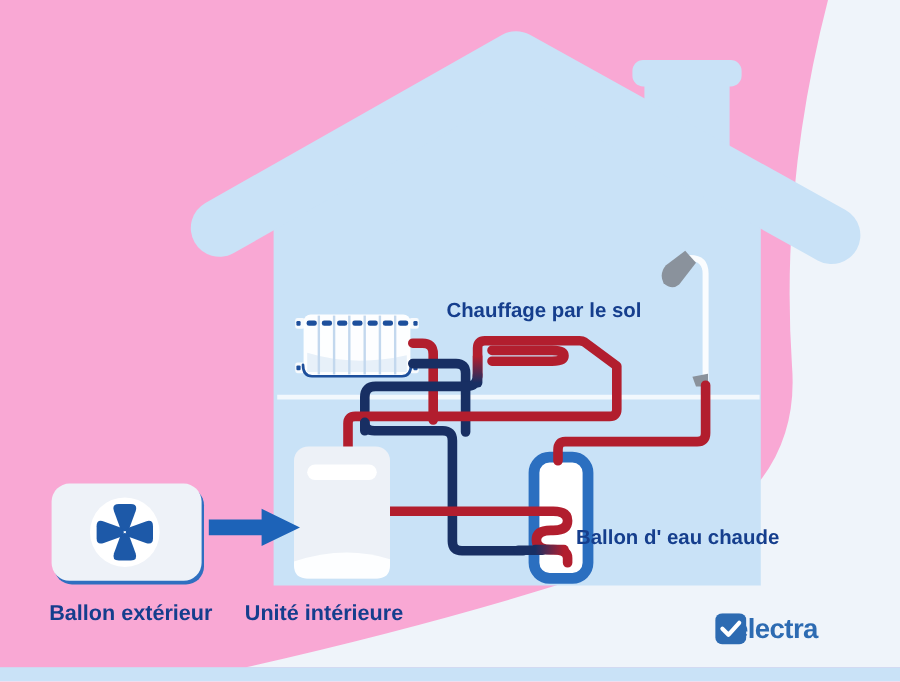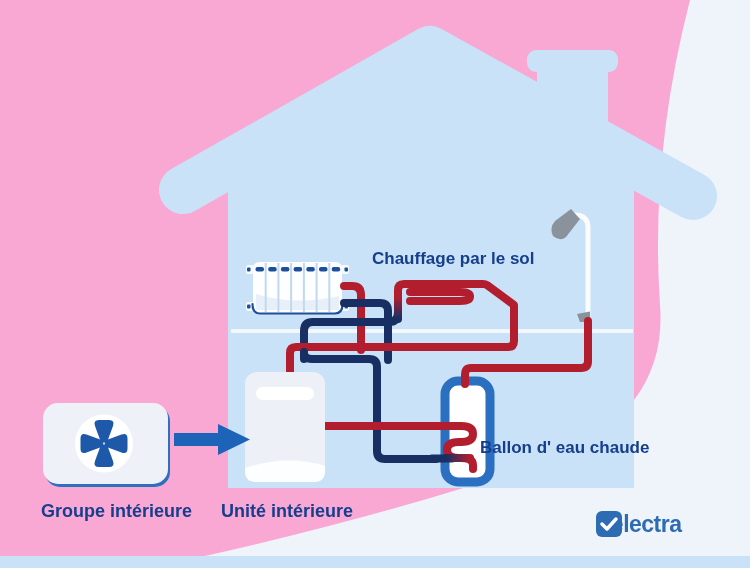--- a/index.html
+++ b/index.html
@@ -8,21 +8,21 @@
     font-family:"Liberation Sans", sans-serif;
   }
   .stage svg{position:absolute;left:0;top:0;}
   .label{
     position:absolute;font-weight:700;color:#153E8D;white-space:nowrap;
     font-family:"Liberation Sans", sans-serif;
   }
   .lbl-chauffage{left:372px;top:249px;font-size:17px;}
   .lbl-ballon{left:480px;top:438px;font-size:17px;}
   .lbl-groupe{left:41px;top:501px;font-size:18px;}
-  .lbl-unite{left:221px;top:501px;font-size:18px;}
+  .lbl-unite{left:204px;top:501px;font-size:18px;}
   .brand{position:absolute;left:596px;top:511px;display:flex;align-items:center;gap:6px;}
   .brand-text{font-weight:700;font-size:23px;color:#2D6BB2;letter-spacing:-0.5px;}
 </style>
 </head>
 <body>
 
 <div class="stage">
 
   <svg width="750" height="568" viewBox="0 0 750 568">
     <defs>
@@ -120,21 +120,21 @@
         <path d="M 100.5,441 L 95,426 Q 93,420 99,420 L 109,420 Q 115,420 113,426 L 107.5,441 Q 104,444.5 100.5,441 Z" transform="rotate(270 104 443.5)"></path>
       </g>
     </g>
     <path d="M 174,433 L 218,433 L 218,424 L 250,439.5 L 218,455 L 218,446 L 174,446 Z" fill="#1D63B8"></path>
 
     <rect x="0" y="556" width="750" height="12" fill="#C9E2F7"></rect>
   </svg>
 
   <div class="label lbl-chauffage">Chauffage par le sol</div>
   <div class="label lbl-ballon">Ballon d' eau chaude</div>
-  <div class="label lbl-groupe">Groupe intérieure</div>
+  <div class="label lbl-groupe">Ballon extérieur</div>
   <div class="label lbl-unite">Unité intérieure</div>
 
   <div class="brand">
     <svg width="26" height="26" viewBox="0 0 26 26">
       <rect x="0" y="0" width="26" height="26" rx="6" fill="#2D6BB2"></rect>
       <path d="M 6,13 L 11,18 L 20,8" fill="none" stroke="#FFFFFF" stroke-width="3.5" stroke-linecap="round" stroke-linejoin="round"></path>
     </svg>
     <span class="brand-text">Selectra</span>
   </div>
 

